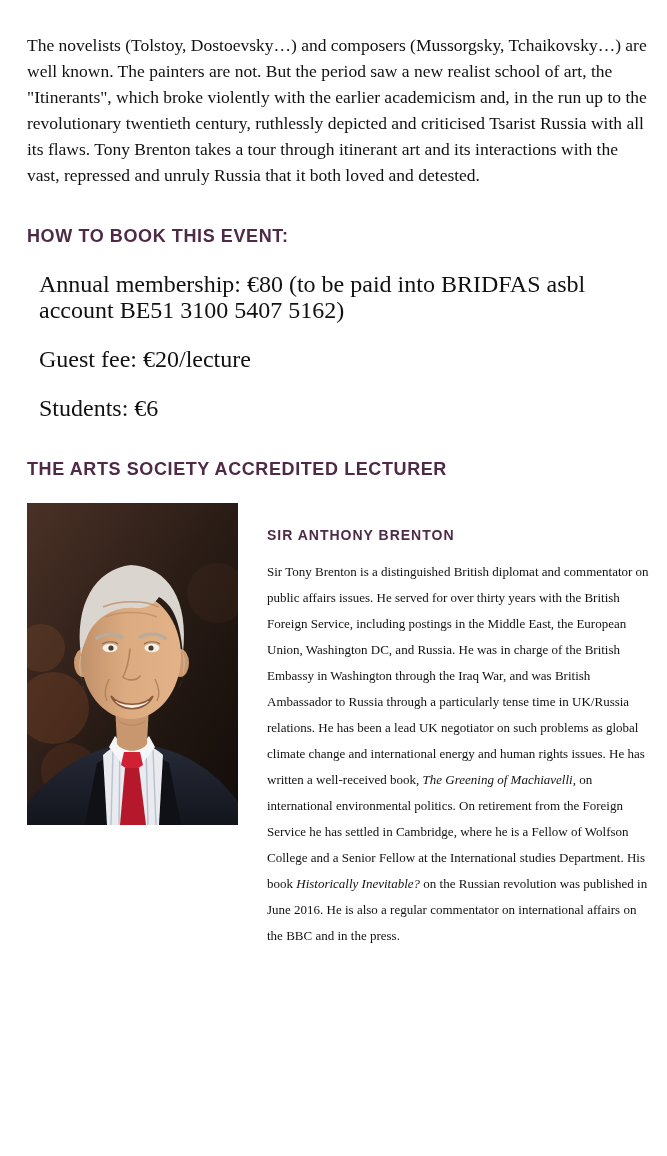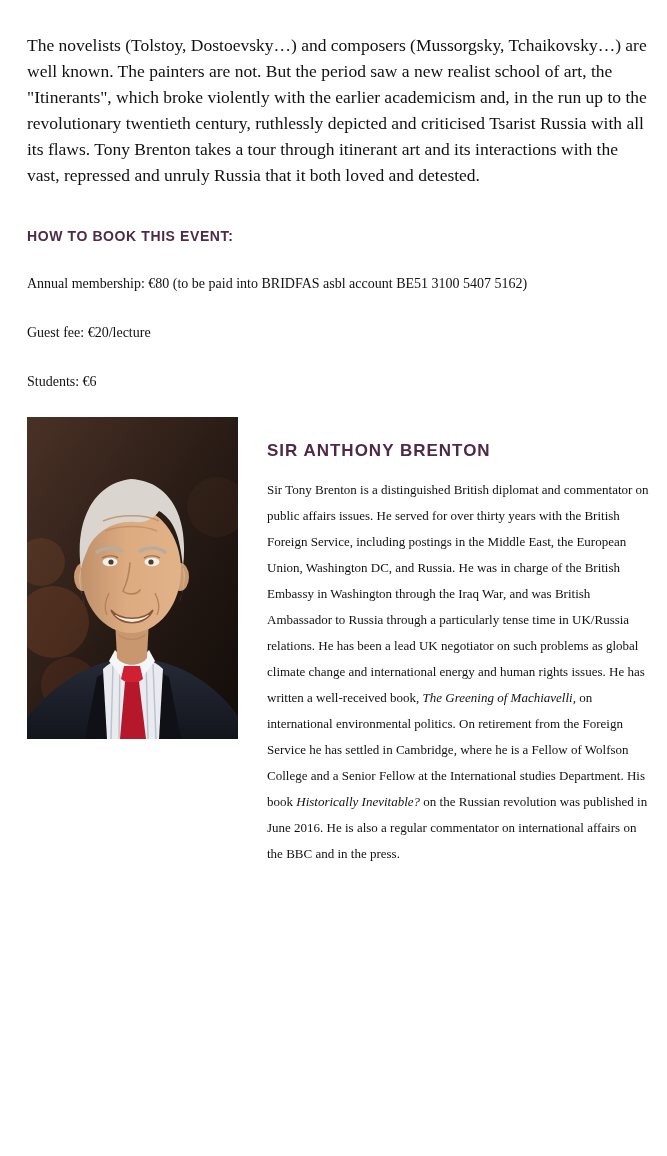--- a/index.html
+++ b/index.html
@@ -19,30 +19,30 @@
     box-sizing: border-box;
   }
   .intro {
     font-size: 17.5px;
     line-height: 26px;
     margin: 18px 0 0 0;
   }
   h2.section-heading {
     font-family: "Liberation Sans", sans-serif;
     font-weight: bold;
-    font-size: 14px;
+    font-size: 18px;
     line-height: 24px;
     letter-spacing: 0.6px;
     color: #4e2a46;
     margin: 36px 0 0 0;
   }
   p.book-item {
-    font-size: 14px;
+    font-size: 24px;
     line-height: 26px;
-    margin: 23px 0 0 0;
+    margin: 23px 0 0 12px;
   }
   .lecturer-row {
     display: flex;
     gap: 29px;
     margin-top: 22px;
     align-items: flex-start;
   }
   .photo-frame {
     flex: none;
     width: 211px;
@@ -50,21 +50,21 @@
     overflow: hidden;
     background: #1b1411;
   }
   .bio-col {
     flex: 1;
     min-width: 0;
   }
   h3.lecturer-name {
     font-family: "Liberation Sans", sans-serif;
     font-weight: bold;
-    font-size: 17px;
+    font-size: 14px;
     letter-spacing: 1px;
     color: #4e2a46;
     margin: 24px 0 0 0;
   }
   p.bio {
     font-size: 13px;
     line-height: 26px;
     margin: 16px 0 0 0;
   }
   .italic {
@@ -79,20 +79,21 @@
   <p class="intro">The novelists (Tolstoy, Dostoevsky…) and composers (Mussorgsky, Tchaikovsky…) are well known. The painters are not. But the period saw a new realist school of art, the "Itinerants", which broke violently with the earlier academicism and, in the run up to the revolutionary twentieth century, ruthlessly depicted and criticised Tsarist Russia with all its flaws. Tony Brenton takes a tour through itinerant art and its interactions with the vast, repressed and unruly Russia that it both loved and detested.</p>
 
   <h2 class="section-heading">HOW TO BOOK THIS EVENT:</h2>
 
   <p class="book-item">Annual membership: €80 (to be paid into BRIDFAS asbl account BE51 3100 5407 5162)</p>
 
   <p class="book-item">Guest fee: €20/lecture</p>
 
   <p class="book-item">Students: €6</p>
 
+  <h2 class="section-heading">THE ARTS SOCIETY ACCREDITED LECTURER</h2>
 
   <div class="lecturer-row">
 
     <div class="photo-frame">
       <svg width="211" height="322" viewBox="0 0 211 322" xmlns="http://www.w3.org/2000/svg">
         <defs>
           <linearGradient id="bgGrad" x1="0" y1="0" x2="1" y2="1">
             <stop offset="0%" stop-color="#4a3126"></stop>
             <stop offset="55%" stop-color="#261a14"></stop>
             <stop offset="100%" stop-color="#120c09"></stop>

